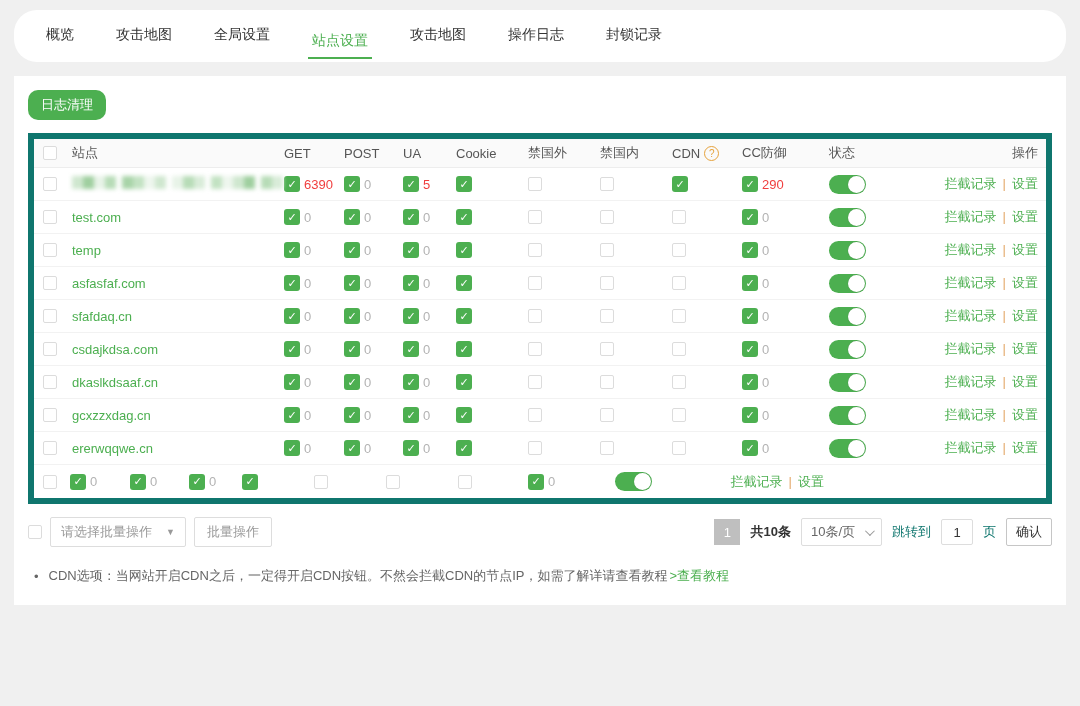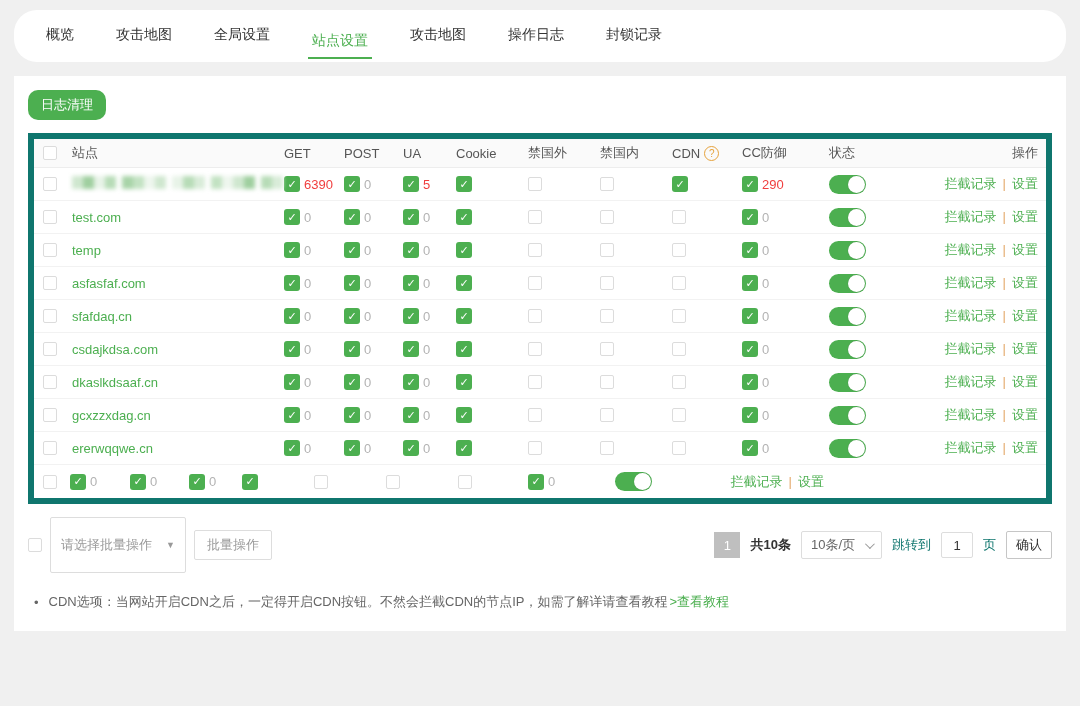--- a/index.html
+++ b/index.html
@@ -75,21 +75,21 @@
   .help {
     width:15px; height:15px; border:1px solid #e6a23c; border-radius:50%;
     color:#e6a23c; font-size:10px; display:inline-flex; align-items:center;
     justify-content:center; margin-left:4px;
   }
   
   .foot { display:flex; align-items:center; justify-content:space-between; margin-top:13px; }
   .foot-left { display:flex; align-items:center; gap:8px; }
   .sel {
     border:1px solid #ddd; border-radius:2px; background:#fff; color:#999;
-    font-size:13px; padding:18px 10px; display:inline-flex; align-items:center; gap:14px; cursor:pointer;
+    font-size:13px; padding:5px 10px; display:inline-flex; align-items:center; gap:14px; cursor:pointer;
   }
   .caret { font-size:9px; color:#999; }
   .chev { width:7px; height:7px; border-right:1px solid #999; border-bottom:1px solid #999; transform:rotate(45deg) translateY(-2px); display:inline-block; }
   .btn-plain {
     border:1px solid #ddd; border-radius:2px; background:#fff; color:#999;
     font-size:13px; padding:5px 12px; cursor:pointer;
   }
   .foot-right { display:flex; align-items:center; gap:10px; }
   .page-cur {
     width:26px; height:26px; background:#bfbfbf; color:#fff; font-size:13px;

